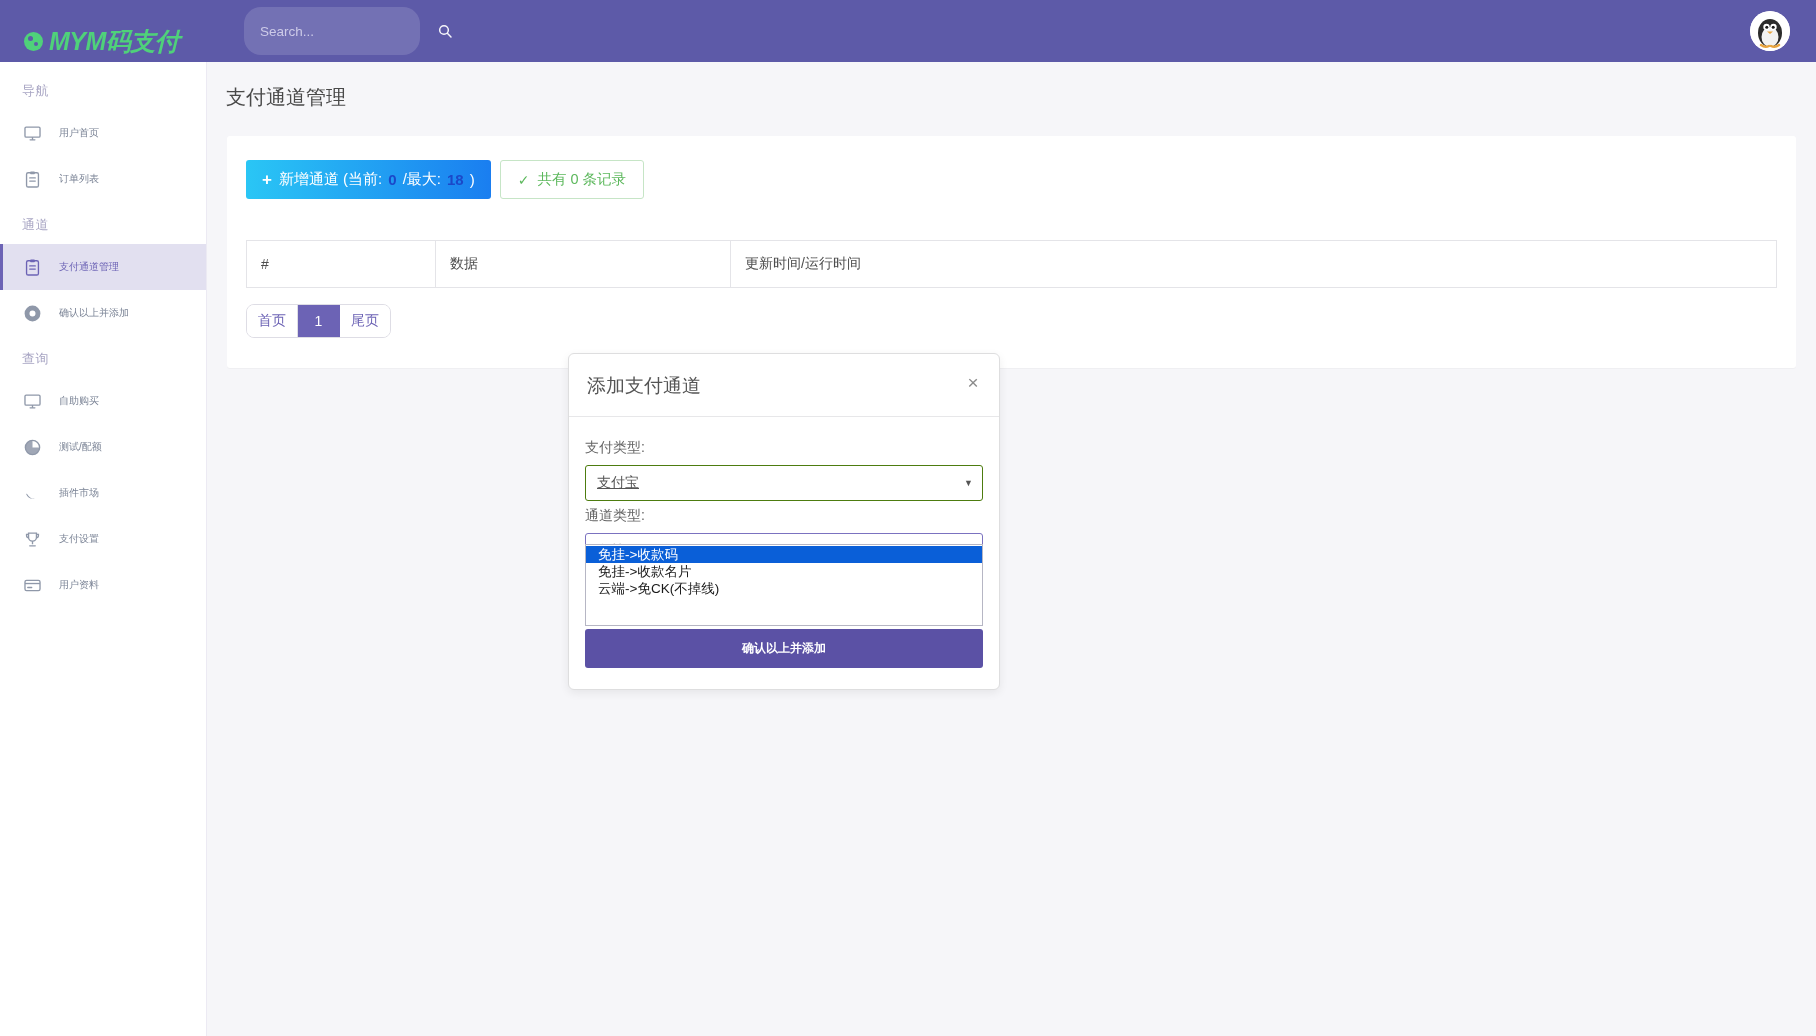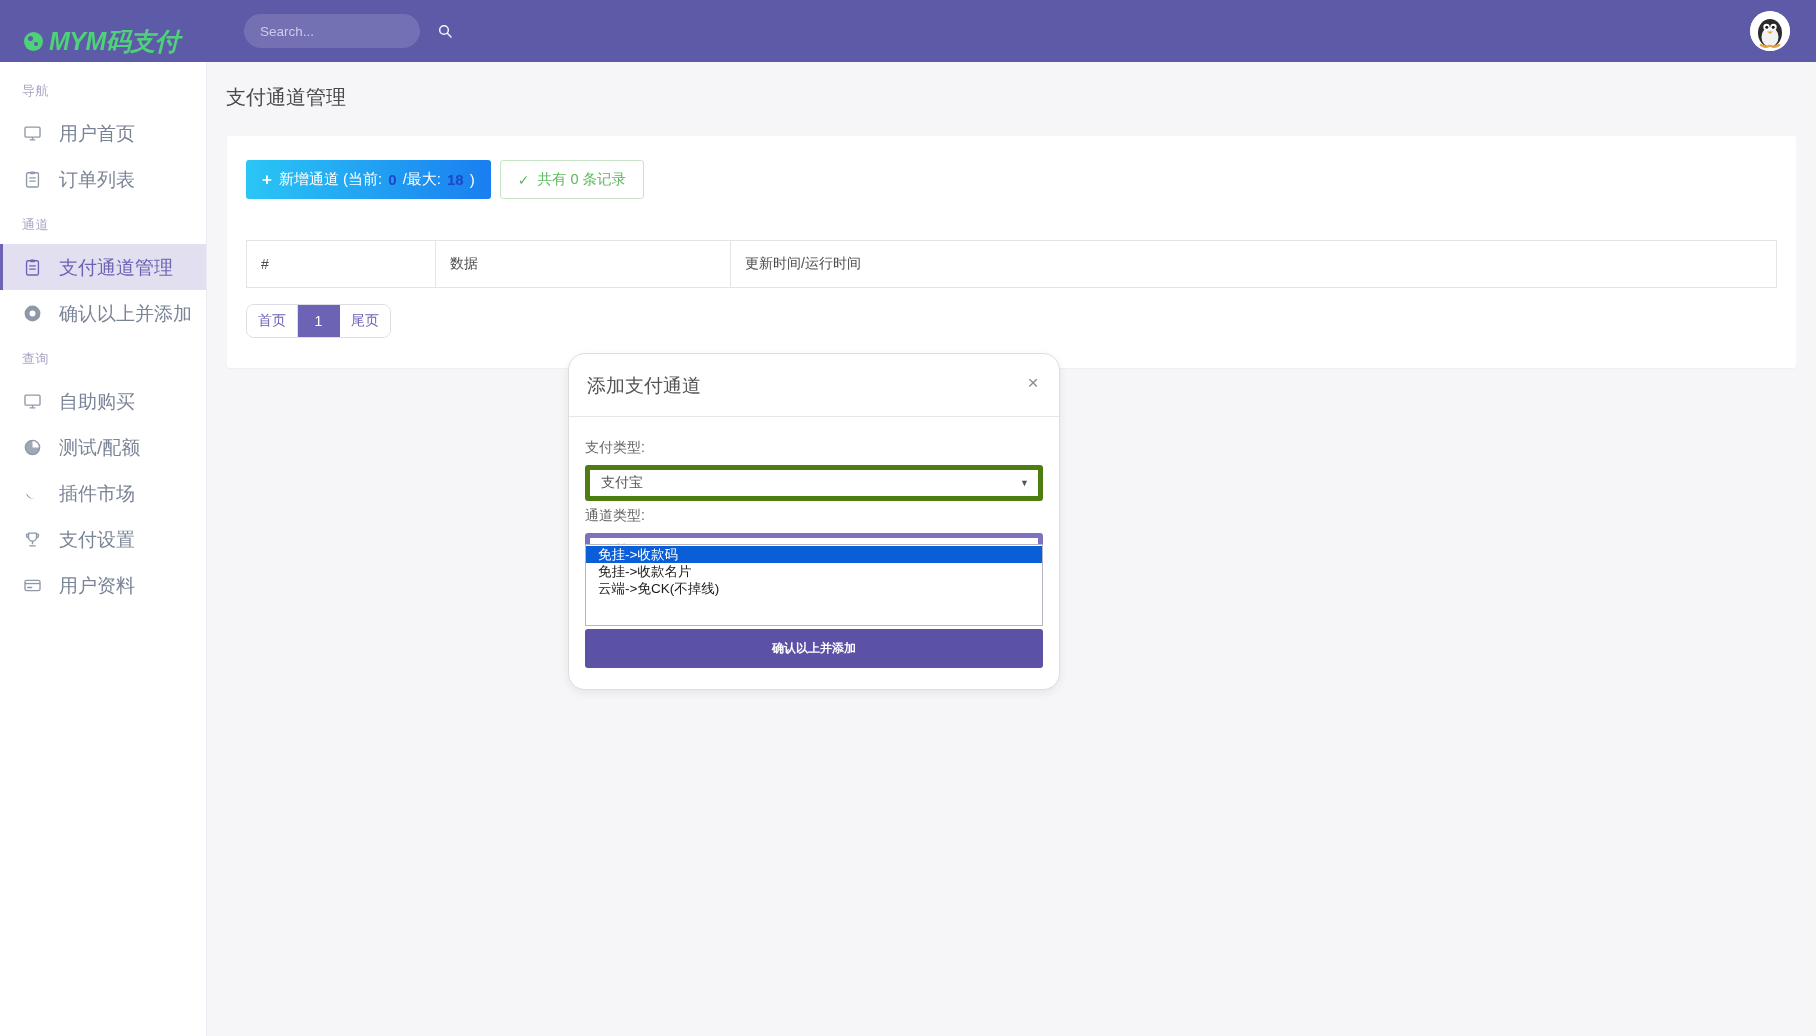--- a/index.html
+++ b/index.html
@@ -48,21 +48,21 @@
   .brand-text {
     color: #4fd17a;
     font-size: 25px;
     font-weight: bold;
     font-style: italic;
     letter-spacing: -0.5px;
     white-space: nowrap;
   }
   .searchbox {
     margin-left: 4px;
-    width: 176px; height: 34px;
+    width: 176px; height: 48px;
     background: rgba(255,255,255,0.14);
     border-radius: 17px;
     display: flex; align-items: center;
     padding: 0 14px 0 16px;
     position: relative;
   }
   .searchbox input {
     flex: 1 1 auto;
     background: transparent; border: none; outline: none;
     color: #e6e5f5; font-size: 13.5px;
@@ -98,21 +98,21 @@
     font-size: 13px;
     padding: 14px 0 10px 22px;
     letter-spacing: .5px;
   }
   .nav-item {
     display: flex; align-items: center;
     height: 46px;
     padding-left: 22px;
     gap: 17px;
     color: #7b8496;
-    font-size: 19px;
+    font-size: 10px;
     cursor: pointer;
     text-decoration: none;
   }
   .nav-item .nav-icon {
     width: 20px; height: 20px; flex: none;
     display: flex; align-items: center; justify-content: center;
     color: #8f98a9;
   }
   .nav-item.active {
     background: #e2e0f0;
@@ -217,24 +217,24 @@
   .pager-item:last-child { border-right: none; }
   .pager-item.active {
     background: #6c63b5; color: #ffffff;
     border-right-color: #6c63b5;
   }
 
   
   .modal {
     position: absolute;
     left: 568px; top: 353px;
-    width: 492px;
+    width: 432px;
     background: #ffffff;
     border: 1px solid #dededf;
-    border-radius: 17px;
+    border-radius: 6px;
     box-shadow: 0 3px 10px rgba(0,0,0,0.07);
     z-index: 50;
   }
   .modal-header {
     position: relative;
     padding: 19px 18px 17px 18px;
     border-bottom: 1px solid #e7e7e9;
   }
   .modal-title {
     font-size: 19px; color: #555; margin: 0; font-weight: normal;
@@ -249,30 +249,31 @@
   }
   .modal-body { padding: 16px 16px 0 16px; position: relative; }
   .form-label {
     font-size: 14px; color: #666;
     display: block;
     margin: 6px 0 8px 0;
   }
   .form-group { position: relative; margin-bottom: 5px; }
   .form-select {
     width: 100%; height: 36px;
-    border: 5px solid #4d7c0f;
+    border: 1px solid #4d7c0f;
     border-radius: 3px;
     background: #ffffff;
     color: #555;
     font-size: 14px;
     padding: 0 26px 0 11px;
     font-family: "Liberation Sans", sans-serif;
     display: flex; align-items: center;
     cursor: pointer;
     position: relative;
+    text-decoration: underline;
   }
   .form-select.focused { border-color: #7b72c0; }
   .select-caret {
     position: absolute; right: 9px; top: 50%;
     transform: translateY(-50%);
     font-size: 9px; color: #555;
     pointer-events: none;
   }
   .select-menu {
     position: absolute;

